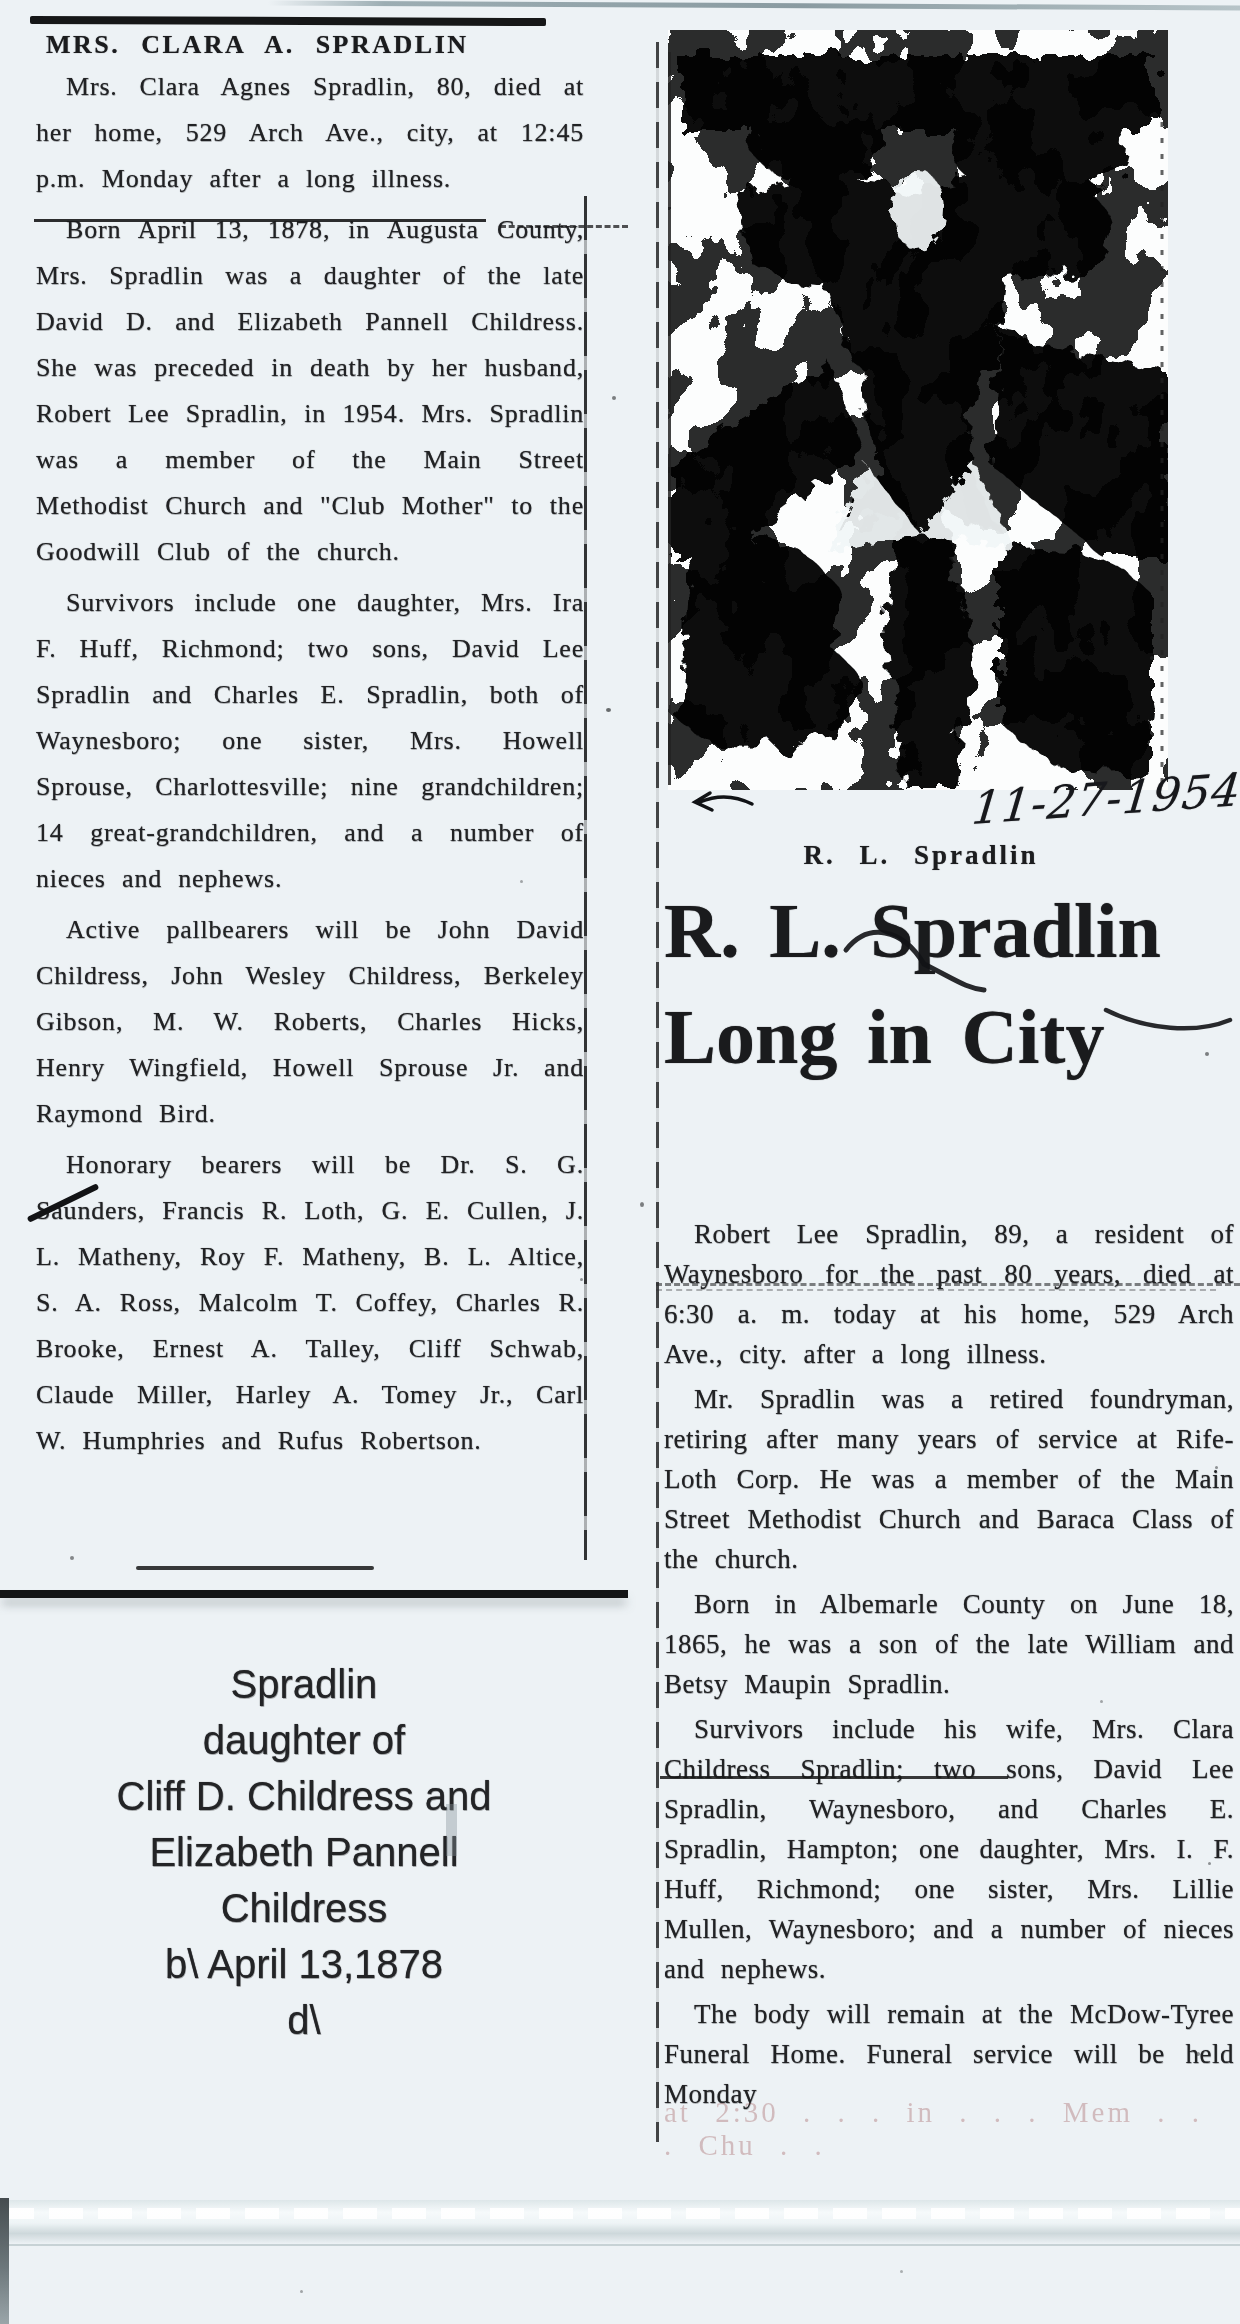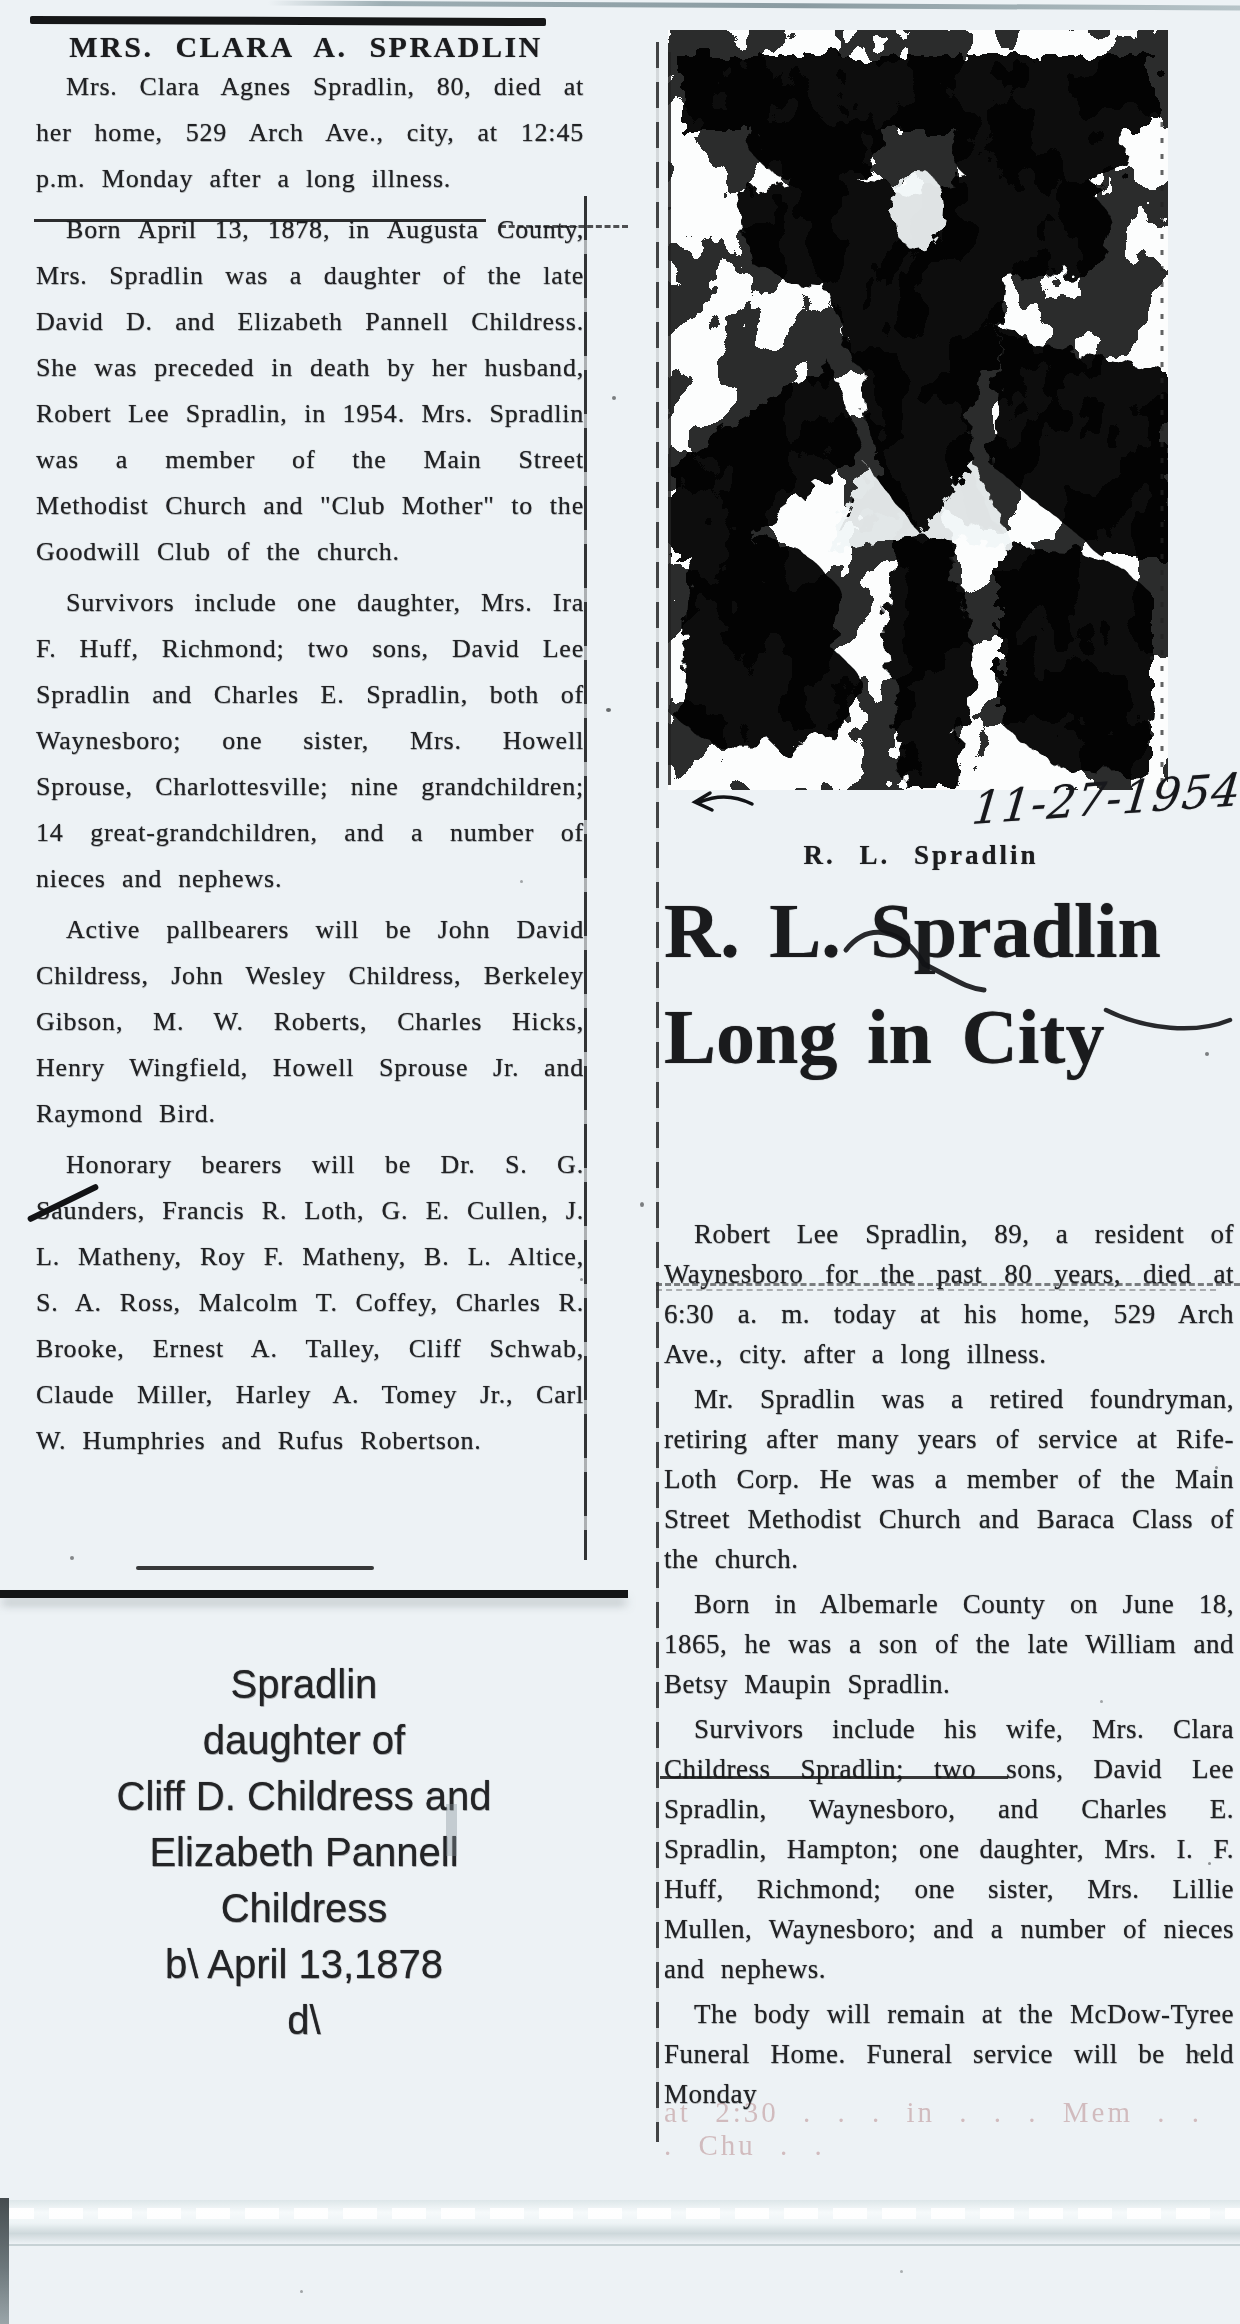--- a/index.html
+++ b/index.html
@@ -15,24 +15,23 @@
     text-align:justify;
     text-shadow:0 0 1px rgba(24,24,28,.55), 0.5px 0.5px 0 rgba(24,24,28,.25);
     color:#212224;
   }
   .news p{margin:0 0 5px 0;text-indent:30px;}
   #left-col{
     left:36px;top:64px;width:548px;
     font-size:26px;line-height:46px;word-spacing:9px;letter-spacing:0.8px;
   }
   #left-title{
-    left:36px;top:30px;width:540px;
-    font-size:30px;font-weight:bold;letter-spacing:2.5px;word-spacing:12px;
+    left:46px;top:30px;width:540px;
+    font-size:26px;font-weight:bold;letter-spacing:2.5px;word-spacing:12px;
     text-shadow:0 0 1px rgba(24,24,28,.6);
-    text-align:center;
   }
   #right-col{
     left:664px;top:1214px;width:570px;
     font-size:27px;line-height:40px;word-spacing:9px;letter-spacing:0.5px;
   }
   #headline{
     left:664px;top:878px;width:576px;
     font-size:78px;line-height:106px;font-weight:bold;
     letter-spacing:0px;word-spacing:10px;color:#1a1b1d;
     text-shadow:0 0 1px rgba(10,10,12,.7);

